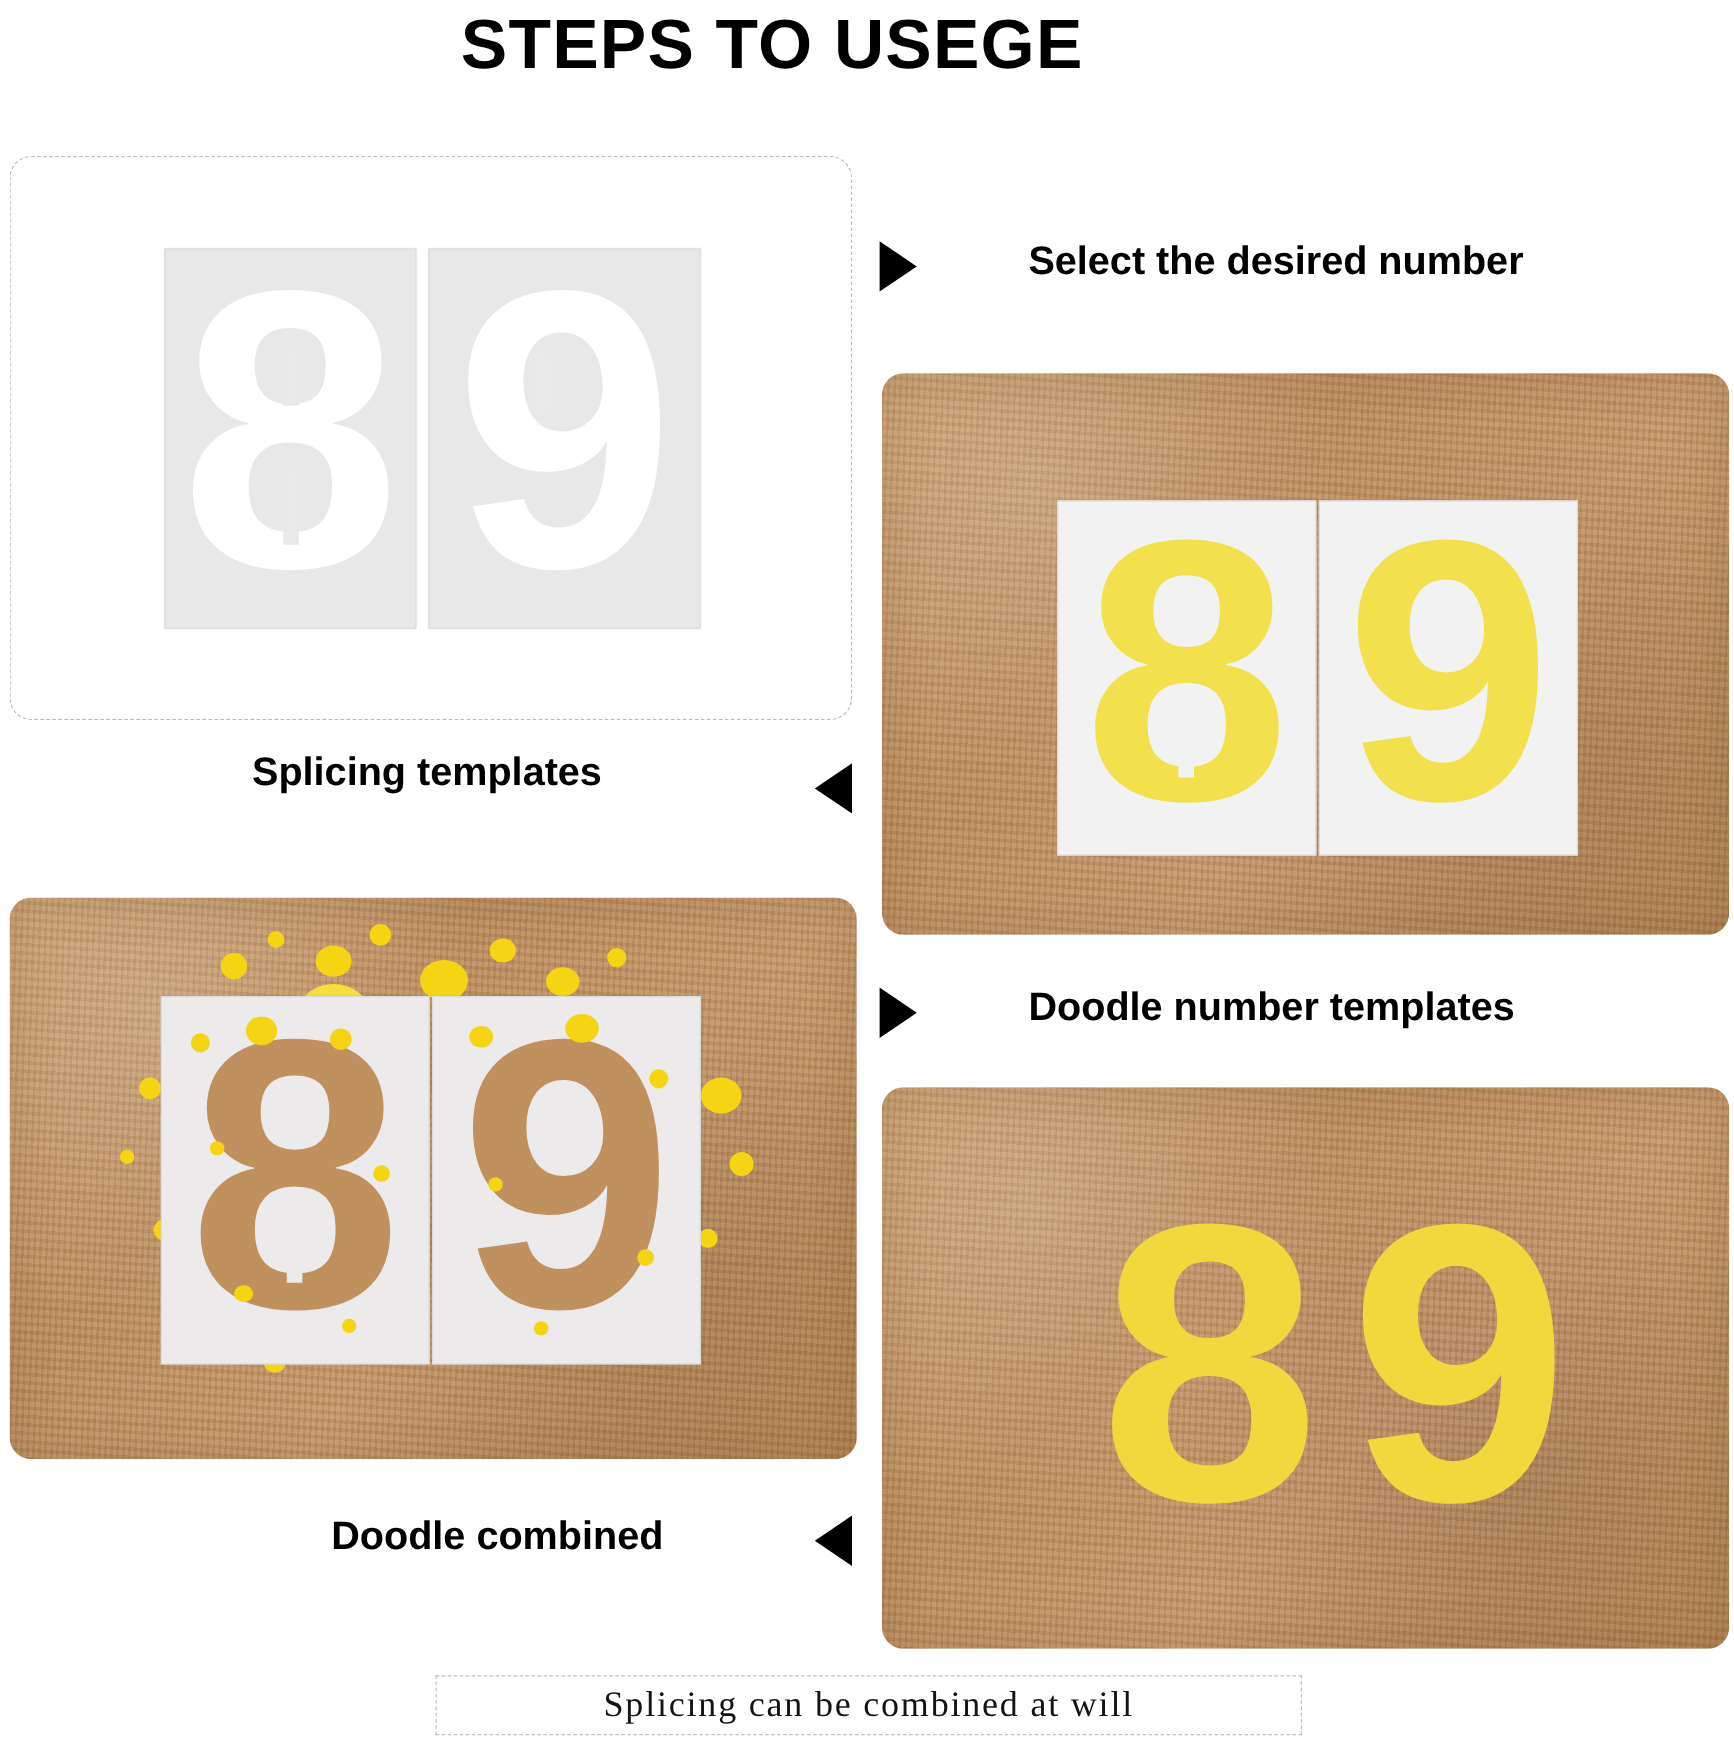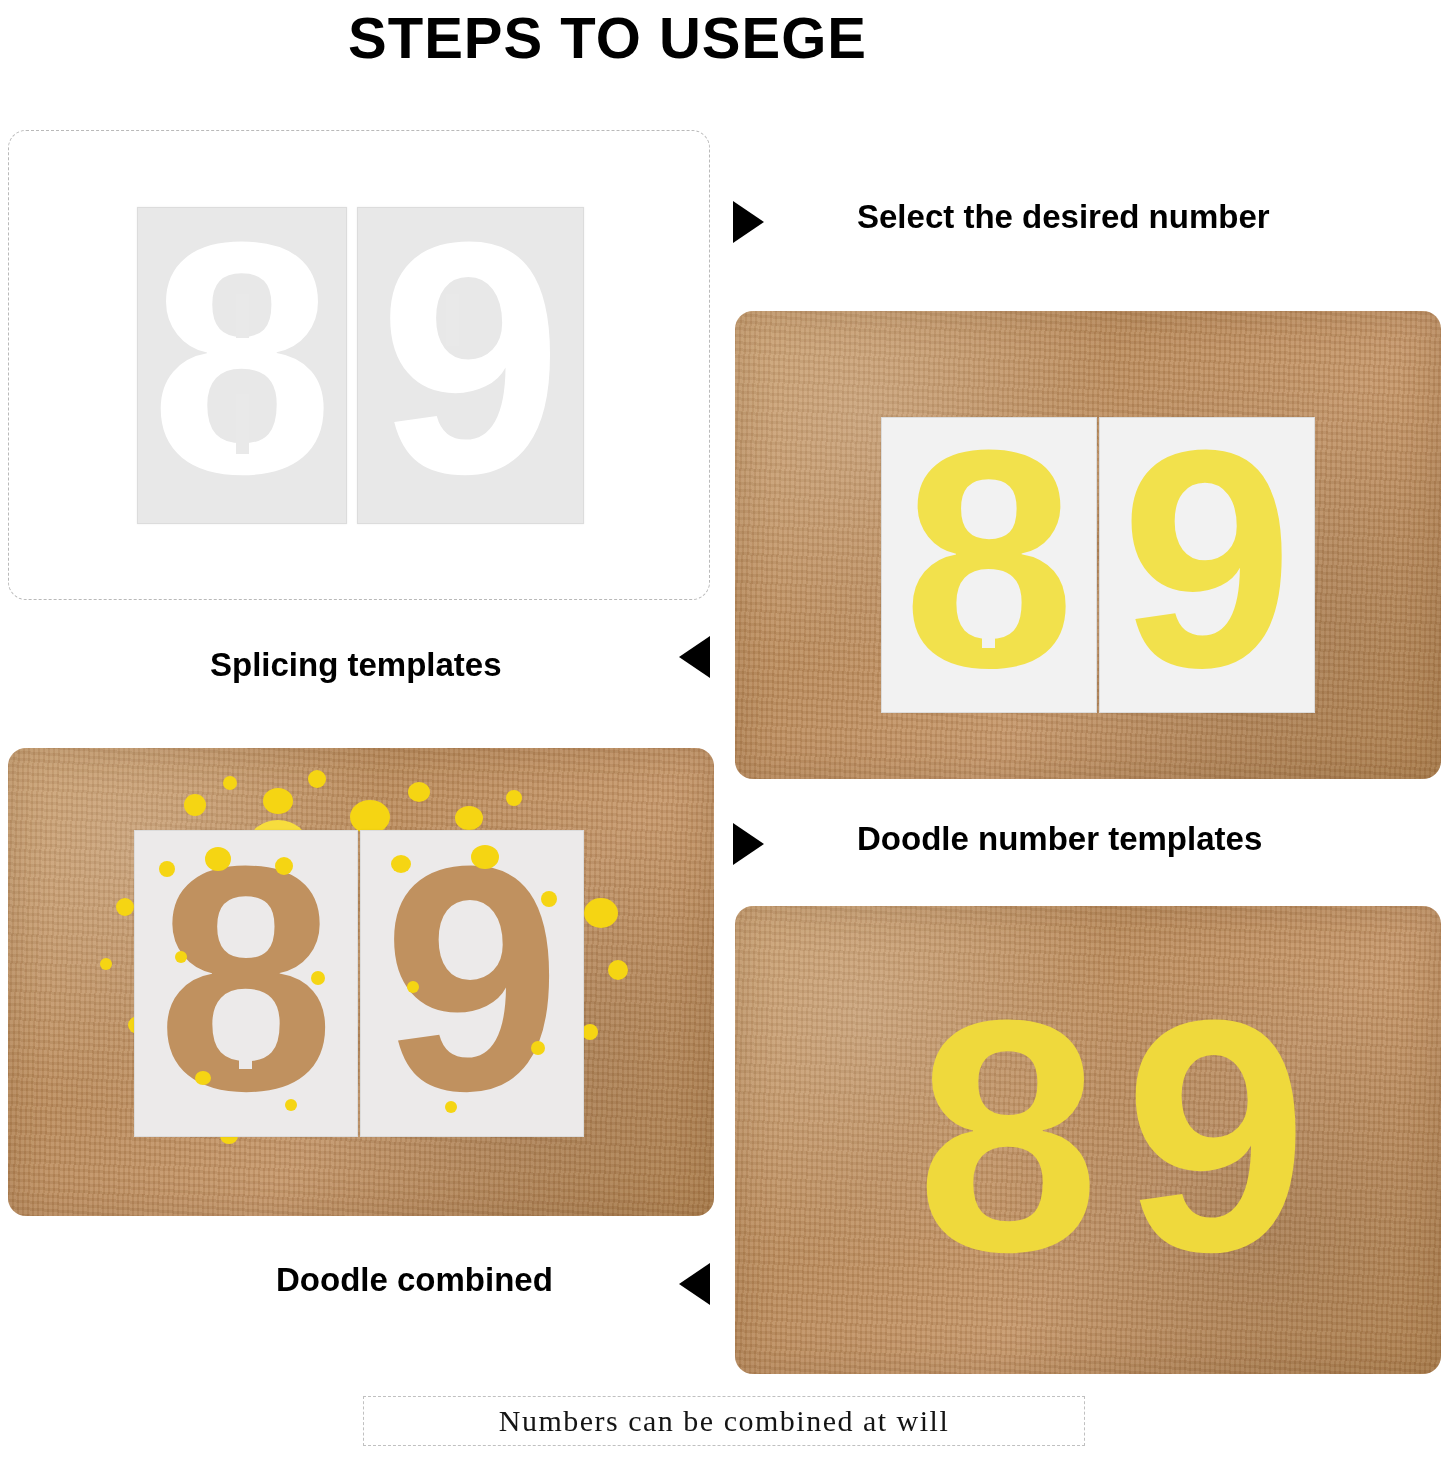--- a/index.html
+++ b/index.html
@@ -20,20 +20,21 @@
     position: absolute;
     top: 4px;
     left: 0;
     width: 1215px;
     text-align: center;
     font-size: 58px;
     font-weight: bold;
     letter-spacing: 1px;
     color: #000000;
     font-family: "Liberation Sans", sans-serif;
+    padding-left: 36px;
   }
 
   
   .panel {
     position: absolute;
     border-radius: 16px;
     overflow: hidden;
   }
 
   
@@ -175,21 +176,21 @@
     <div class="bridge white-card" style="left:100px; top:172px; width:13px; height:58px;"></div>
   </div>
 
   <div class="stencil white" style="left:364px; top:106px; width:214px; height:294px;">
     <div class="digit paint" style="font-size:310px; margin-top:-6px;">9</div>
     <div class="bridge white-card" style="left:86px; top:78px; width:13px; height:48px;"></div>
   </div>
 </div>
 
 <div class="arrow arrow-left" style="left:679px; top:636px;"></div>
-<div class="caption" style="left:210px; top:646px;">Splicing templates</div>
+<div class="caption" style="left:210px; top:624px;">Splicing templates</div>
 
 <div class="panel board" style="left:8px; top:748px; width:706px; height:468px;">
 
   <div class="splat" style="left:176px; top:46px; width:22px; height:22px;"></div>
   <div class="splat" style="left:215px; top:28px; width:14px; height:14px;"></div>
   <div class="splat" style="left:255px; top:40px; width:30px; height:26px;"></div>
   <div class="splat" style="left:300px; top:22px; width:18px; height:18px;"></div>
   <div class="splat" style="left:342px; top:52px; width:40px; height:34px;"></div>
   <div class="splat" style="left:400px; top:34px; width:22px; height:20px;"></div>
   <div class="splat" style="left:447px; top:58px; width:28px; height:24px;"></div>
@@ -241,13 +242,13 @@
 <div class="caption" style="left:857px; top:820px;">Doodle number templates</div>
 
 <div class="panel board" style="left:735px; top:906px; width:706px; height:468px;">
   <div class="digit paint-dark" style="left:158px; top:80px; width:230px; height:300px; font-size:330px;">8</div>
   <div class="digit paint-dark" style="left:366px; top:80px; width:230px; height:300px; font-size:330px;">9</div>
 </div>
 
 <div class="arrow arrow-left" style="left:679px; top:1263px;"></div>
 <div class="caption" style="left:276px; top:1261px;">Doodle combined</div>
 
-<div class="footer-note">Numbers can be combined at will</div>
+<div class="footer-note">Splicing can be combined at will</div>
 
 </body></html>

